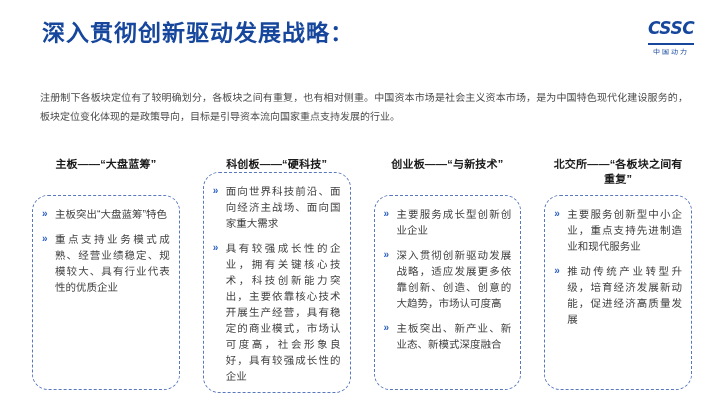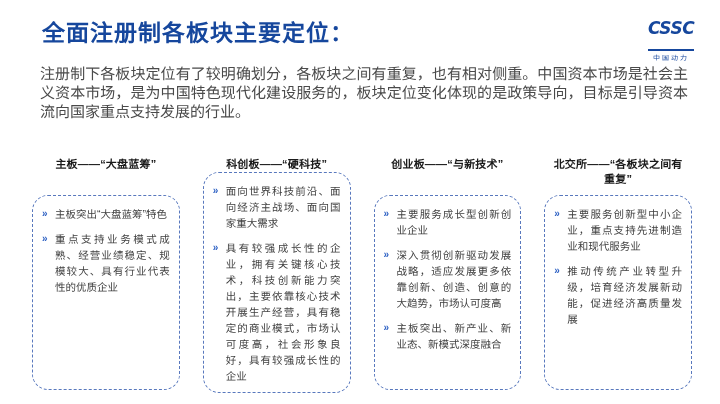--- a/index.html
+++ b/index.html
@@ -44,39 +44,39 @@
     line-height: 1;
   }
   .brand-mark {
     font-family: "DejaVu Sans", sans-serif;
     font-size: 17px;
     font-weight: bold;
     font-style: italic;
     letter-spacing: -0.5px;
     color: #16479d;
     border-bottom: 2px solid #16479d;
-    padding-bottom: 12px;
+    padding-bottom: 6px;
     display: inline-block;
   }
   .brand-sub {
     display: block;
     margin-top: 3px;
     font-size: 7px;
     letter-spacing: 2px;
     color: #16479d;
     transform: scaleY(0.92);
   }
 
   
   .intro-paragraph {
     position: absolute;
     left: 40px;
-    top: 64px;
+    top: 88px;
     width: 648px;
-    font-size: 15px;
+    font-size: 10px;
     line-height: 19px;
     color: #4a4a4a;
     text-align: justify;
   }
 
   
   .columns {
     position: absolute;
     left: 32px;
     top: 155px;
@@ -133,21 +133,21 @@
     color: #2f62c4;
     font-size: 10px;
     font-weight: bold;
     line-height: 16px;
   }
 </style>
 </head>
 <body>
 
 <div class="slide-header">
-  <div class="page-title">全面注册制各板块主要定位：</div>
+  <div class="page-title">深入贯彻创新驱动发展战略：</div>
   <div class="brand-logo">
     <span class="brand-mark">CSSC</span>
     <span class="brand-sub">中国动力</span>
   </div>
 </div>
 
 <div class="intro-paragraph">注册制下各板块定位有了较明确划分，各板块之间有重复，也有相对侧重。中国资本市场是社会主义资本市场，是为中国特色现代化建设服务的，板块定位变化体现的是政策导向，目标是引导资本流向国家重点支持发展的行业。</div>
 
 <div class="columns">
 

